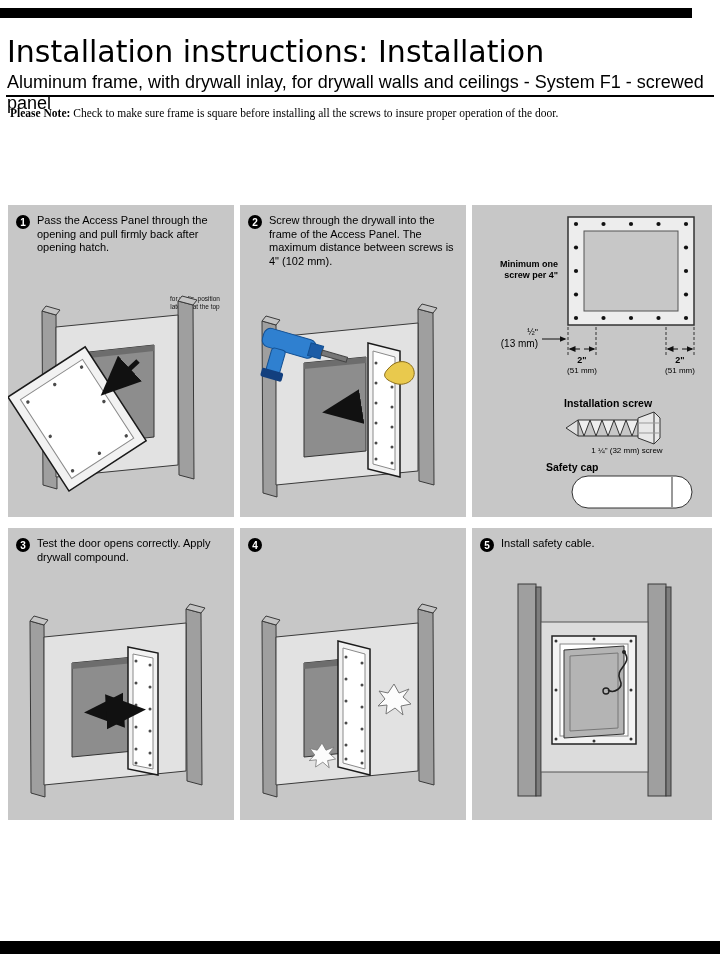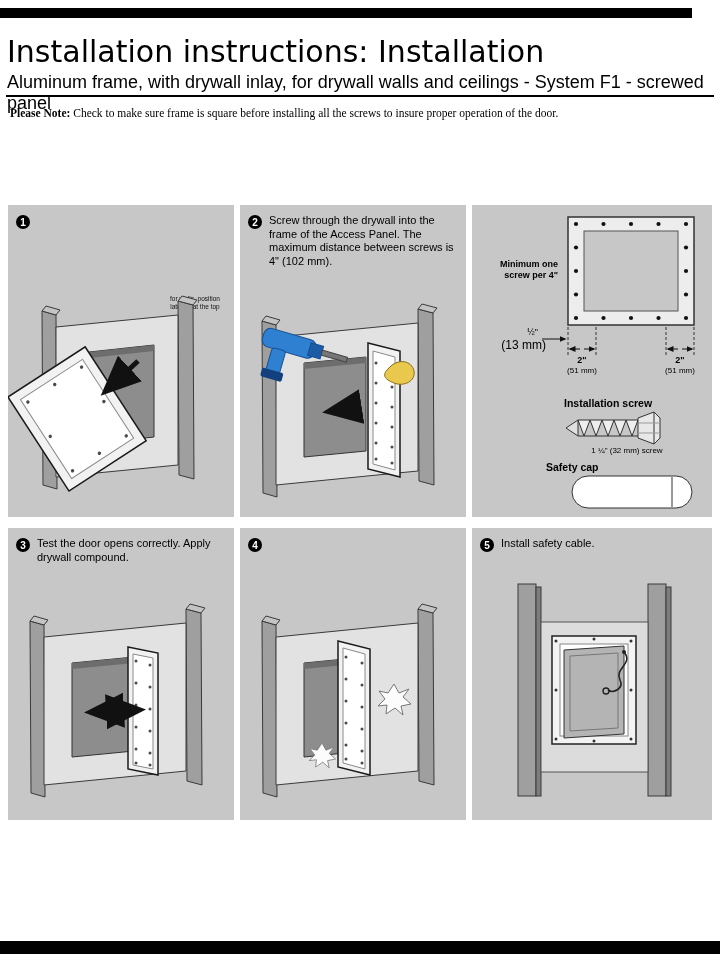--- a/index.html
+++ b/index.html
@@ -50,20 +50,21 @@
 <div class="subtitle">Aluminum frame, with drywall inlay, for drywall walls and ceilings - System F1 - screwed panel</div>
 <div class="rule"></div>
 
 <div class="notes">
   <p><b>Please Note:</b> <span>Check to make sure frame is square before installing all the screws to insure proper operation of the door.</span></p>
 </div>
 
 <section class="panel" style="left:8px;top:205px;width:226px;height:312px">
   <div class="step-head">
     <span class="stepnum">1</span>
+    <p class="steptext">Pass the Access Panel through the opening and pull firmly back after opening hatch.</p>
   </div>
   <div class="tiny-note">for walls, position latches at the top</div>
   <svg class="diagram" style="left:0;top:72px" width="226" height="238" viewBox="0 0 226 238">
     <defs>
         <marker id="ah1" markerWidth="9" markerHeight="9" refX="6" refY="3.5" orient="auto">
           <path d="M0,0 L8,3.5 L0,7 Z" fill="#111"></path>
         </marker>
       </defs>
     <polygon points="34,34 35,208 49,212 48,38" fill="#9f9f9f" stroke="#3a3a3a"></polygon>
     <polygon points="34,34 48,38 52,33 38,29" fill="#c4c4c4" stroke="#3a3a3a"></polygon>
@@ -189,21 +190,21 @@
       <line x1="188" y1="218" x2="166" y2="218" stroke="#999"></line>
       <line x1="188" y1="228" x2="166" y2="228" stroke="#999"></line>
     </g>
     <g>
       <rect x="100" y="271" width="120" height="32" rx="16" fill="#ffffff" stroke="#333"></rect>
       <line x1="200" y1="272" x2="200" y2="302" stroke="#333"></line>
     </g>
   </svg>
   <div class="lbl b r" style="left:12px;top:54px;width:74px;font-size:9px;line-height:11px">Minimum one screw per 4"</div>
   <div class="lbl r" style="left:8px;top:122px;width:58px;font-size:9px">½"</div>
-  <div class="lbl r" style="left:16px;top:133px;width:58px;font-size:12px">(13 mm)</div>
+  <div class="lbl r" style="left:8px;top:133px;width:58px;font-size:10px">(13 mm)</div>
   <div class="lbl b c" style="left:96px;top:150px;width:28px;font-size:9px">2"</div>
   <div class="lbl c" style="left:86px;top:161px;width:48px;font-size:8px">(51 mm)</div>
   <div class="lbl b c" style="left:194px;top:150px;width:28px;font-size:9px">2"</div>
   <div class="lbl c" style="left:184px;top:161px;width:48px;font-size:8px">(51 mm)</div>
   <div class="lbl b" style="left:92px;top:192px;font-size:10.5px">Installation screw</div>
   <div class="lbl c" style="left:100px;top:241px;width:110px;font-size:8px">1 ¼" (32 mm) screw</div>
   <div class="lbl b" style="left:74px;top:256px;font-size:10.5px">Safety cap</div>
 </section>
 
 <section class="panel" style="left:8px;top:528px;width:226px;height:292px">

